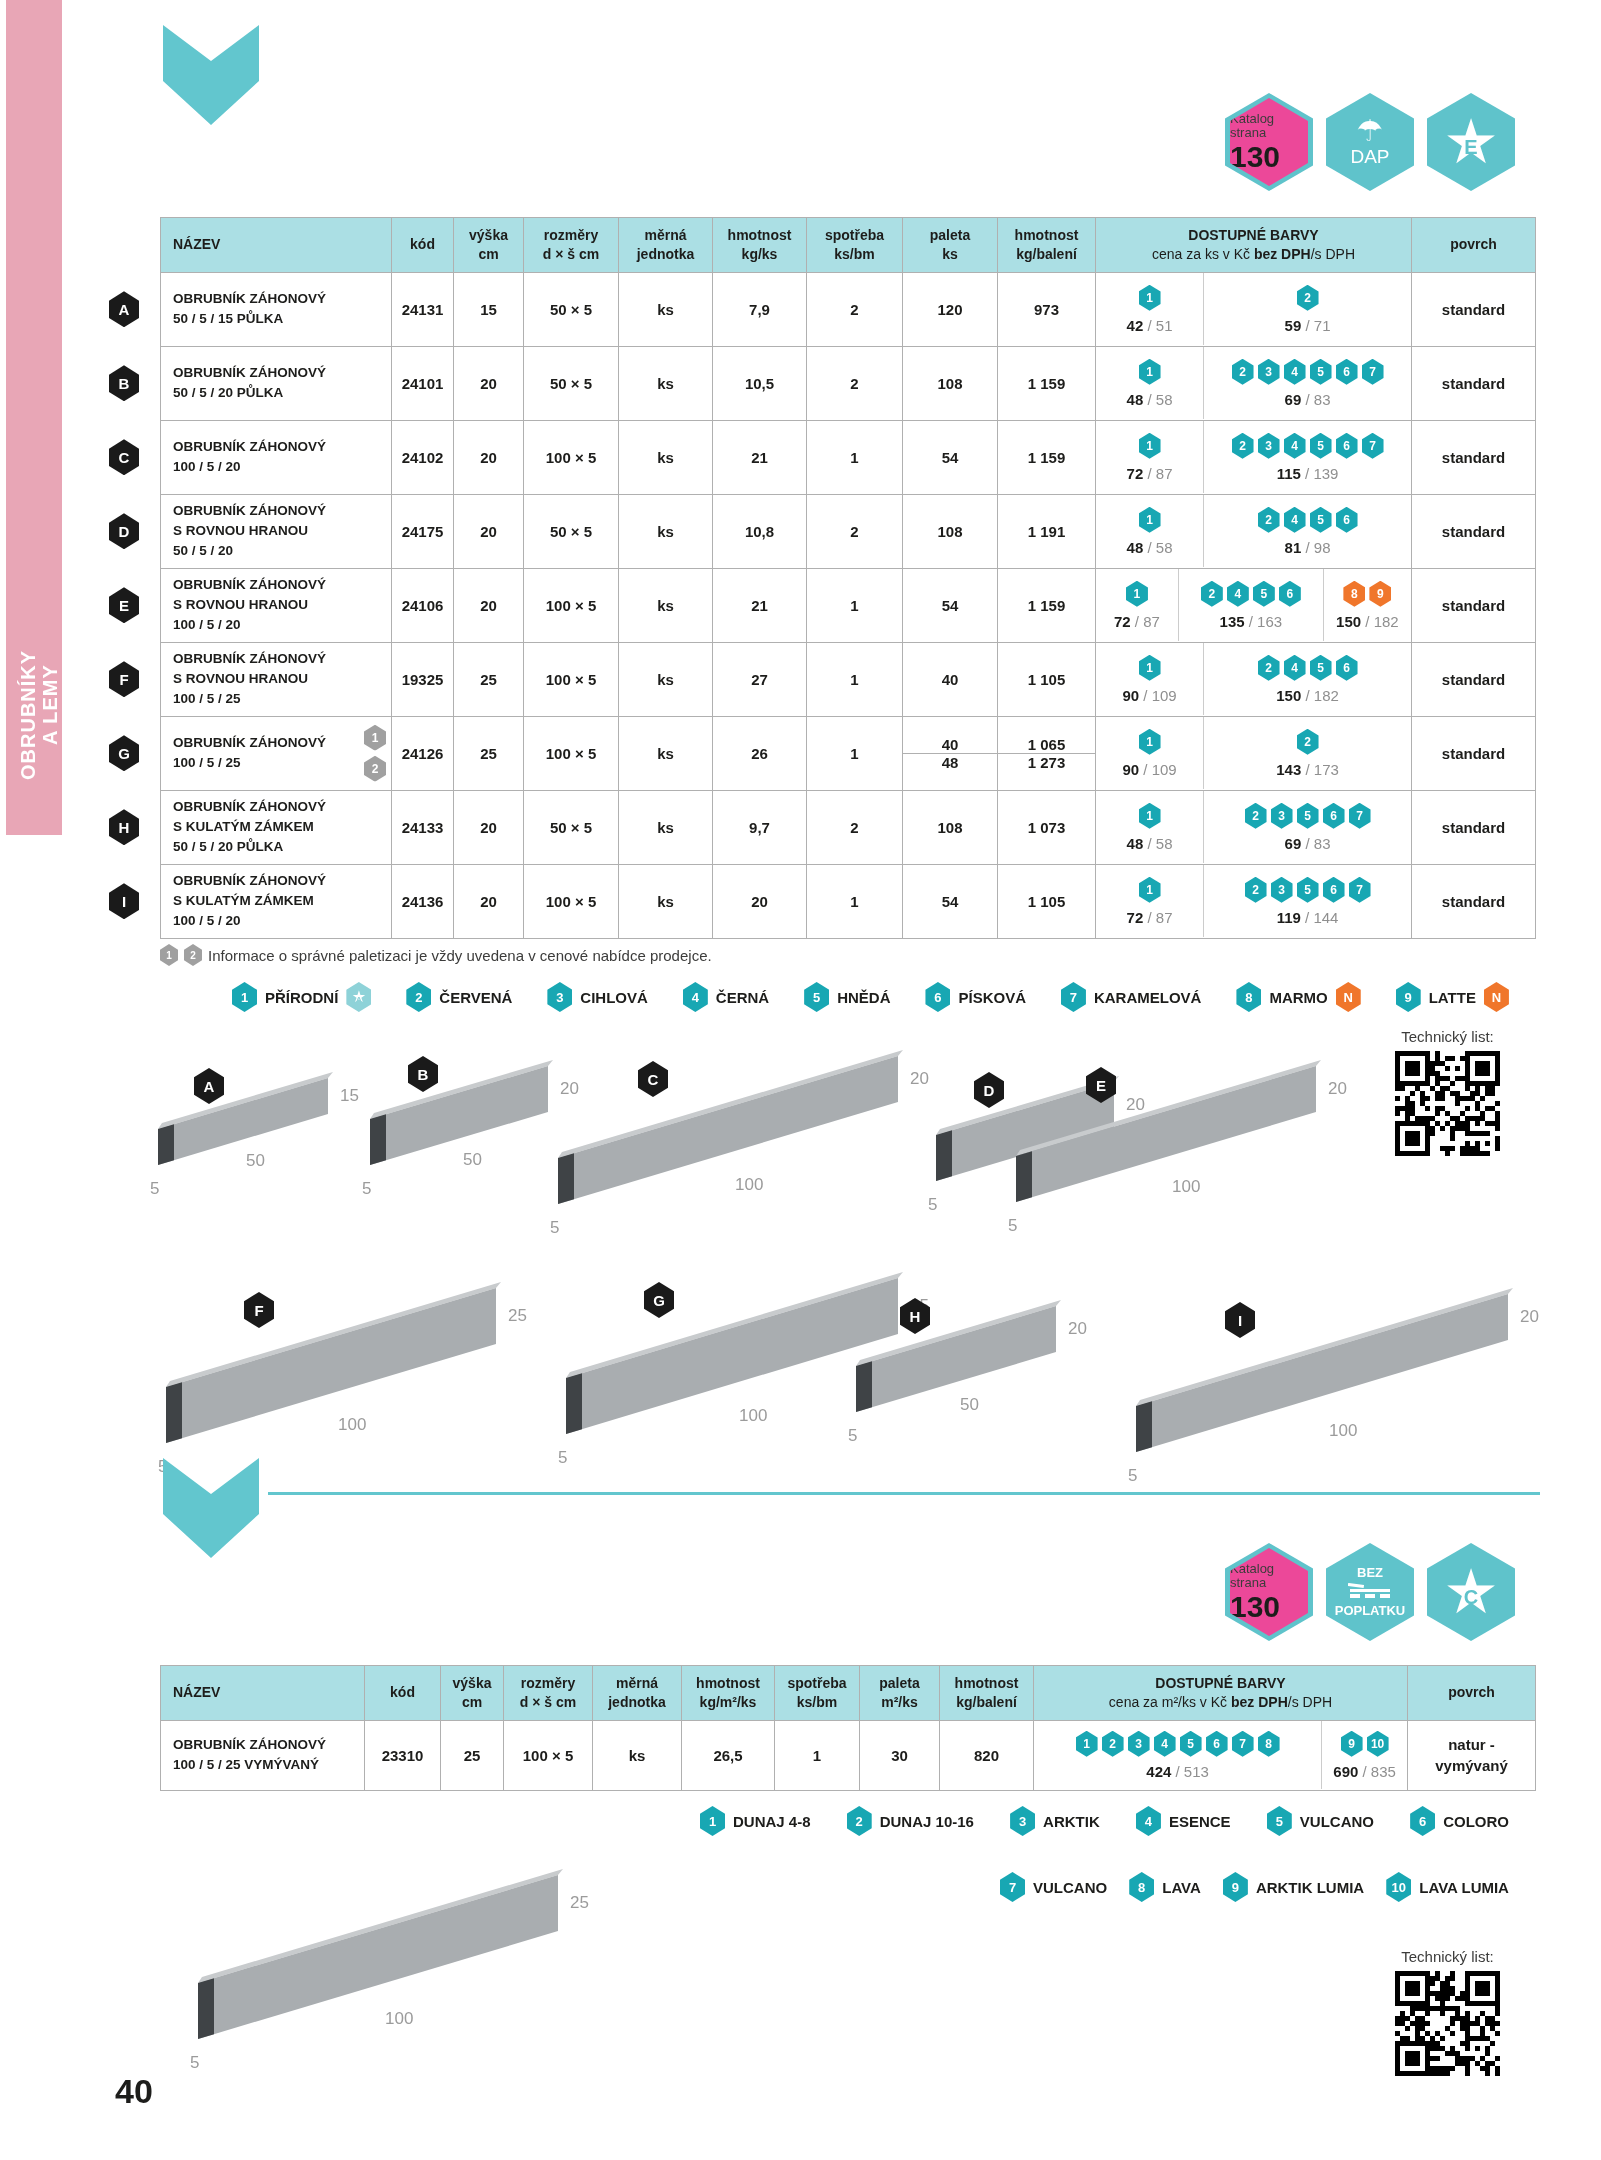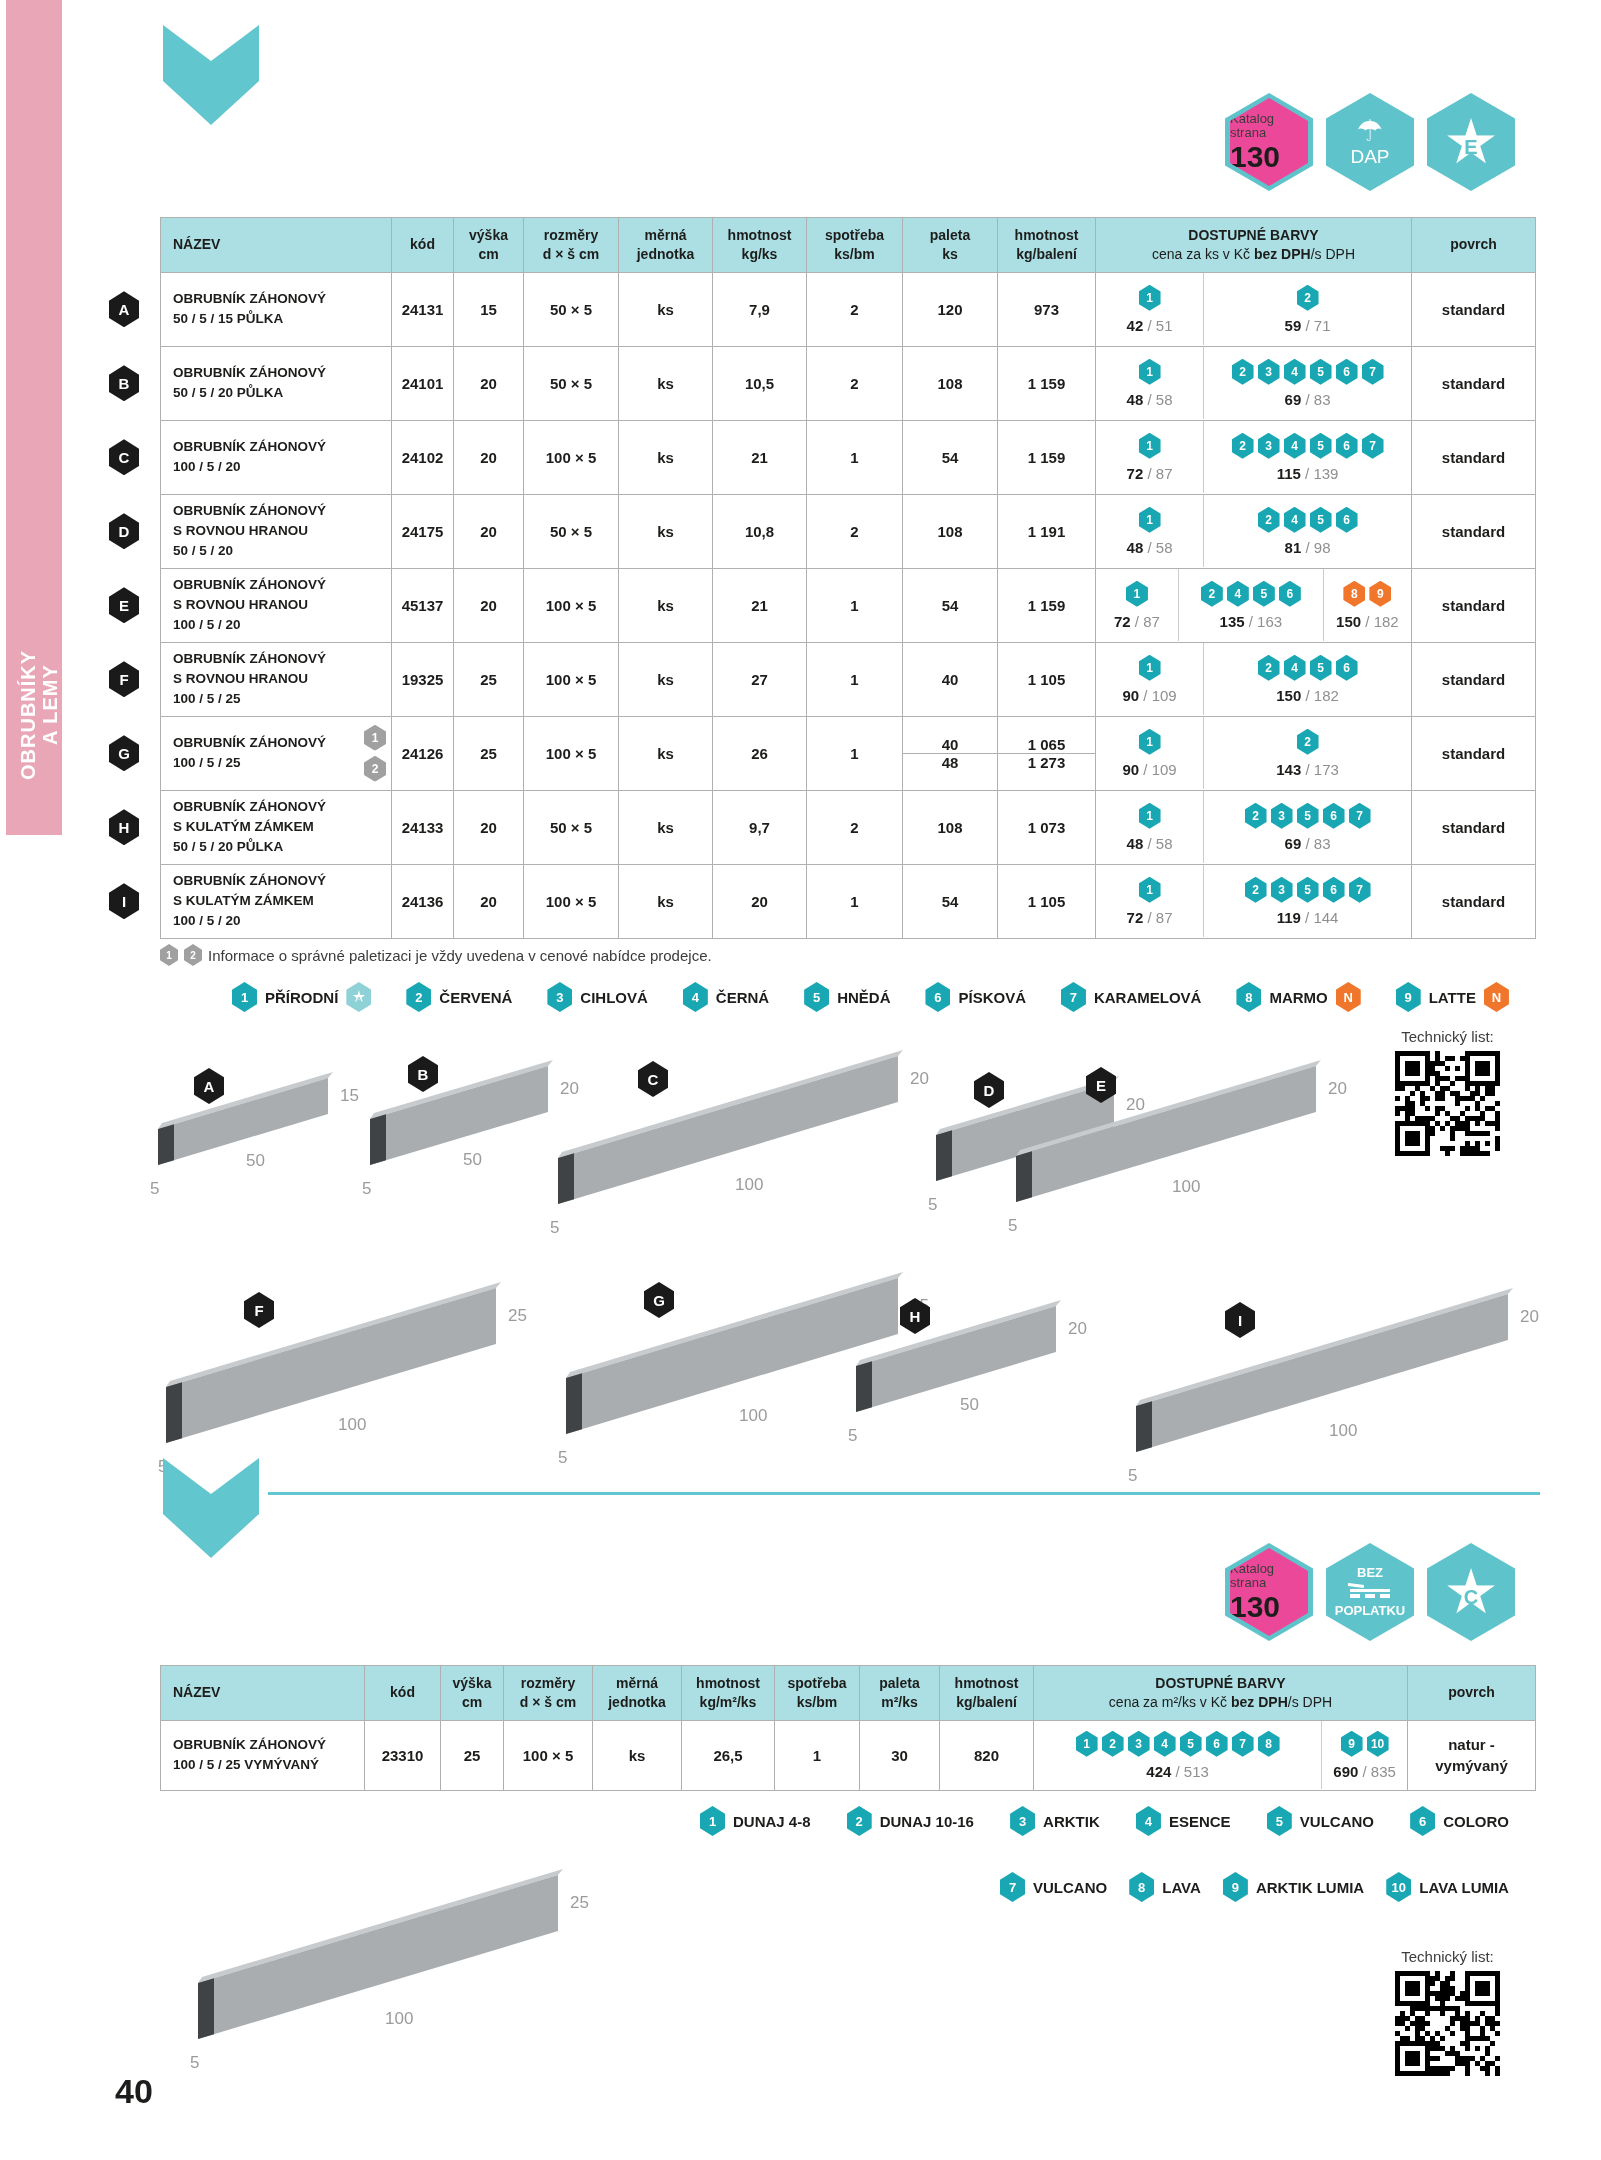--- a/index.html
+++ b/index.html
@@ -342,21 +342,21 @@
               <div>standard</div>
             </td>
           </tr>
           <tr class="trow" style="height: 74px;">
             <td class="cell-name">
               <span class="hx hx-letter">E</span>
               <div class="nline">OBRUBNÍK ZÁHONOVÝ</div>
               <div class="nline">S ROVNOU HRANOU</div>
               <div class="nline">100 / 5 / 20</div>
             </td>
-            <td class="cell-num">45137</td>
+            <td class="cell-num">24106</td>
             <td class="cell-num">20</td>
             <td class="cell-num">100 × 5</td>
             <td class="cell-num">ks</td>
             <td class="cell-num">21</td>
             <td class="cell-num">1</td>
             <td class="cell-num">54</td>
             <td class="cell-num">1 159</td>
             <td class="cell-barvy">
               <div class="bwrap" style="min-height: 72px;">
                 <div class="bgroup" style="width: 26%;">

